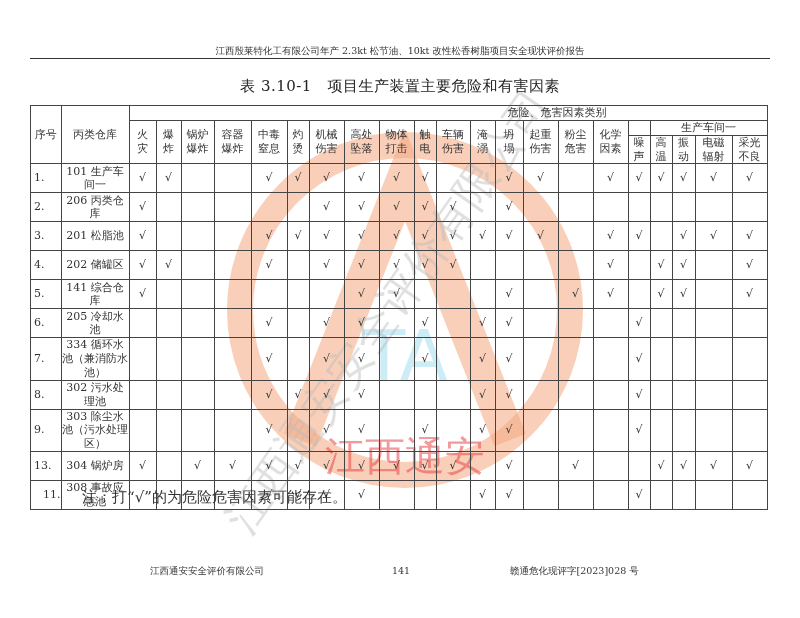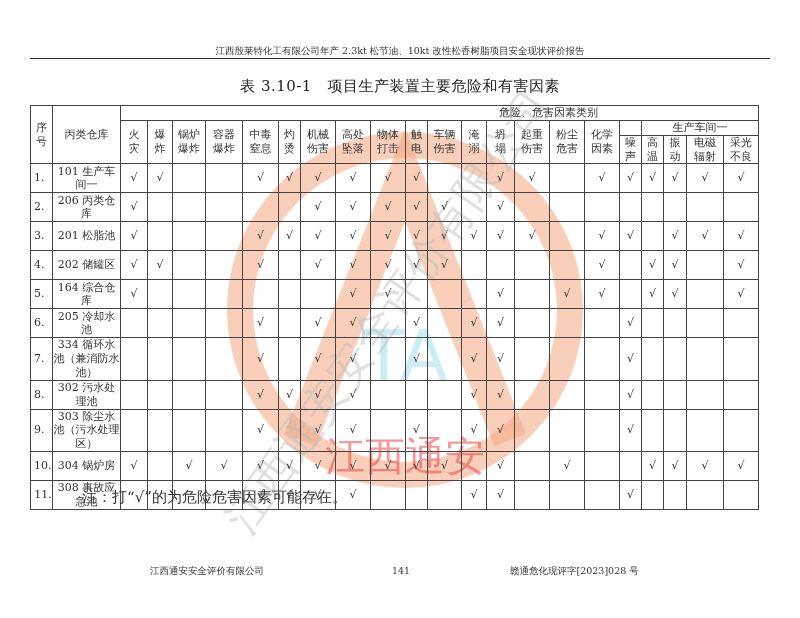--- a/index.html
+++ b/index.html
@@ -195,21 +195,21 @@
         <td class="chk"></td>
         <td class="chk">√</td>
         <td class="chk"></td>
         <td class="chk">√</td>
         <td class="chk">√</td>
         <td class="chk"></td>
         <td class="chk">√</td>
       </tr>
       <tr class="data">
         <td style="text-align: left; padding-left: 3px;">5.</td>
-        <td class="unit">164 综合仓库</td>
+        <td class="unit">141 综合仓库</td>
         <td class="chk">√</td>
         <td class="chk"></td>
         <td class="chk"></td>
         <td class="chk"></td>
         <td class="chk"></td>
         <td class="chk"></td>
         <td class="chk"></td>
         <td class="chk">√</td>
         <td class="chk">√</td>
         <td class="chk"></td>
@@ -319,21 +319,21 @@
         <td class="chk"></td>
         <td class="chk"></td>
         <td class="chk"></td>
         <td class="chk">√</td>
         <td class="chk"></td>
         <td class="chk"></td>
         <td class="chk"></td>
         <td class="chk"></td>
       </tr>
       <tr class="data">
-        <td style="text-align: left; padding-left: 3px;">10.</td>
+        <td style="text-align: left; padding-left: 3px;">13.</td>
         <td class="unit">304 锅炉房</td>
         <td class="chk">√</td>
         <td class="chk"></td>
         <td class="chk">√</td>
         <td class="chk">√</td>
         <td class="chk">√</td>
         <td class="chk">√</td>
         <td class="chk">√</td>
         <td class="chk">√</td>
         <td class="chk">√</td>
@@ -344,21 +344,21 @@
         <td class="chk"></td>
         <td class="chk">√</td>
         <td class="chk"></td>
         <td class="chk"></td>
         <td class="chk">√</td>
         <td class="chk">√</td>
         <td class="chk">√</td>
         <td class="chk">√</td>
       </tr>
       <tr class="data">
-        <td style="text-align: center; padding-left: 3px;">11.</td>
+        <td style="text-align: center; padding-left: 12px;">11.</td>
         <td class="unit">308 事故应急池</td>
         <td class="chk"></td>
         <td class="chk"></td>
         <td class="chk"></td>
         <td class="chk"></td>
         <td class="chk">√</td>
         <td class="chk">√</td>
         <td class="chk">√</td>
         <td class="chk">√</td>
         <td class="chk"></td>

